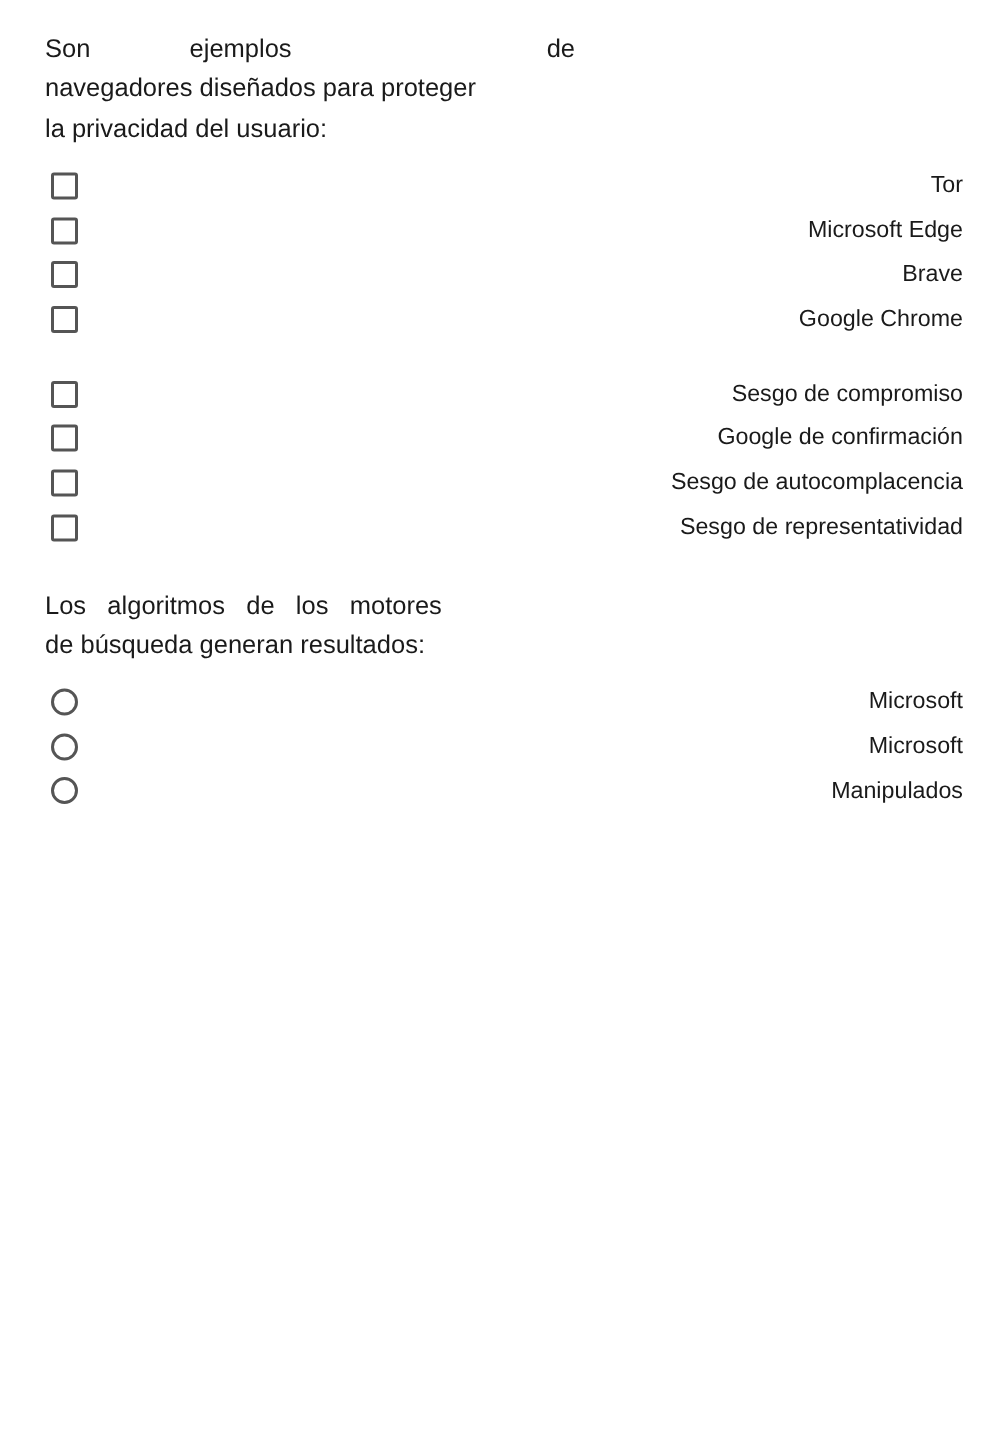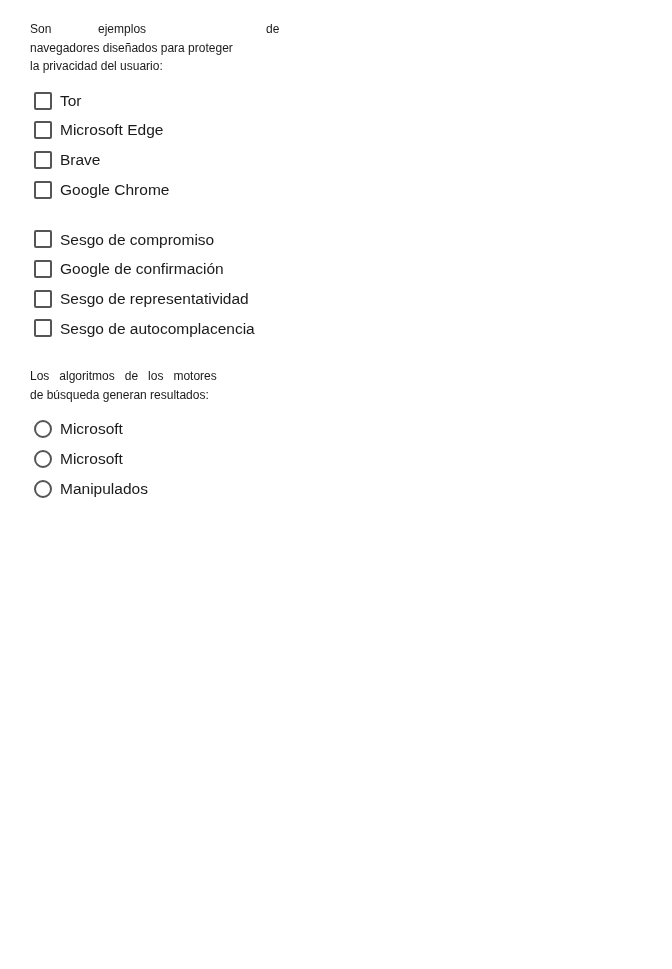--- a/index.html
+++ b/index.html
@@ -15,36 +15,37 @@
       min-height: 969px;
       padding: 20px 30px;
       color: #1a1a1a;
     }
 
     .question-block {
       margin-bottom: 28px;
     }
 
     .question-text {
-      font-size: 12px;
+      font-size: 17px;
       line-height: 1.55;
       margin-bottom: 14px;
       text-align: justify;
     }
 
     .options-list {
       list-style: none;
       padding-left: 4px;
     }
 
     .option-item {
       display: flex;
       align-items: center;
       margin-bottom: 8px;
       font-size: 16px;
+      justify-content: space-between;
     }
 
     .checkbox-input {
       width: 18px;
       height: 18px;
       margin-right: 8px;
       flex-shrink: 0;
       border: 2px solid #555;
       border-radius: 2px;
       background: #fff;
@@ -107,25 +108,25 @@
     <li class="option-item">
       <input type="checkbox" class="checkbox-input" style="">
       <span class="option-label">Sesgo de compromiso</span>
     </li>
     <li class="option-item">
       <input type="checkbox" class="checkbox-input" style="">
       <span class="option-label">Google de confirmación</span>
     </li>
     <li class="option-item">
       <input type="checkbox" class="checkbox-input" style="">
-      <span class="option-label">Sesgo de representatividad</span>
+      <span class="option-label">Sesgo de autocomplacencia</span>
     </li>
     <li class="option-item">
       <input type="checkbox" class="checkbox-input" style="">
-      <span class="option-label">Sesgo de autocomplacencia</span>
+      <span class="option-label">Sesgo de representatividad</span>
     </li>
   </ul>
 </div>
 
 <div class="question-block">
   <div class="question-text">
     Los &nbsp; algoritmos &nbsp; de &nbsp; los &nbsp; motores<br>
     de búsqueda generan resultados:
   </div>
   <ul class="options-list">

